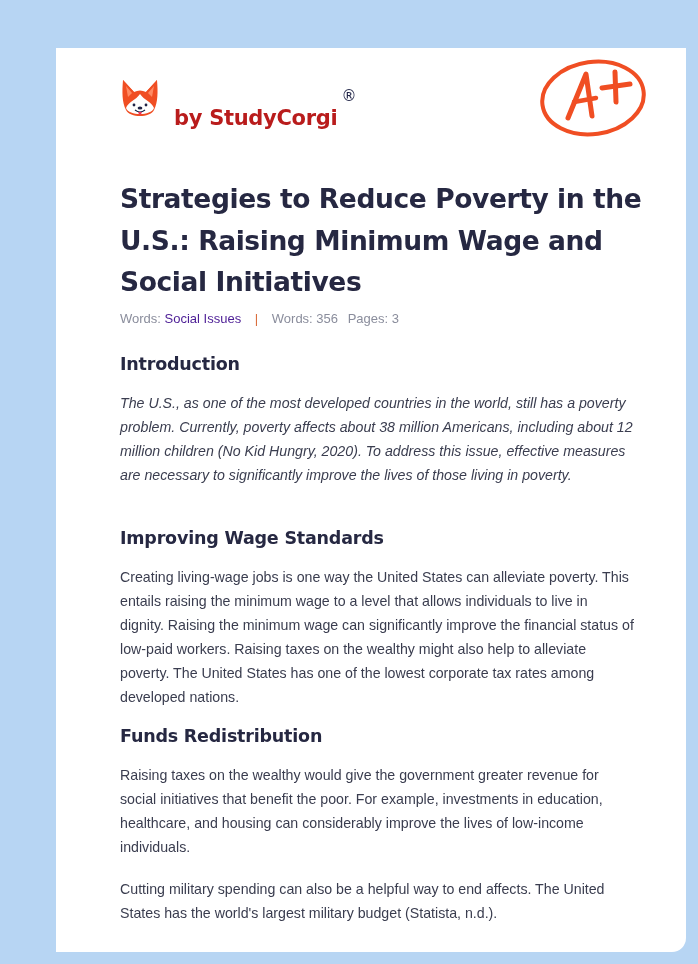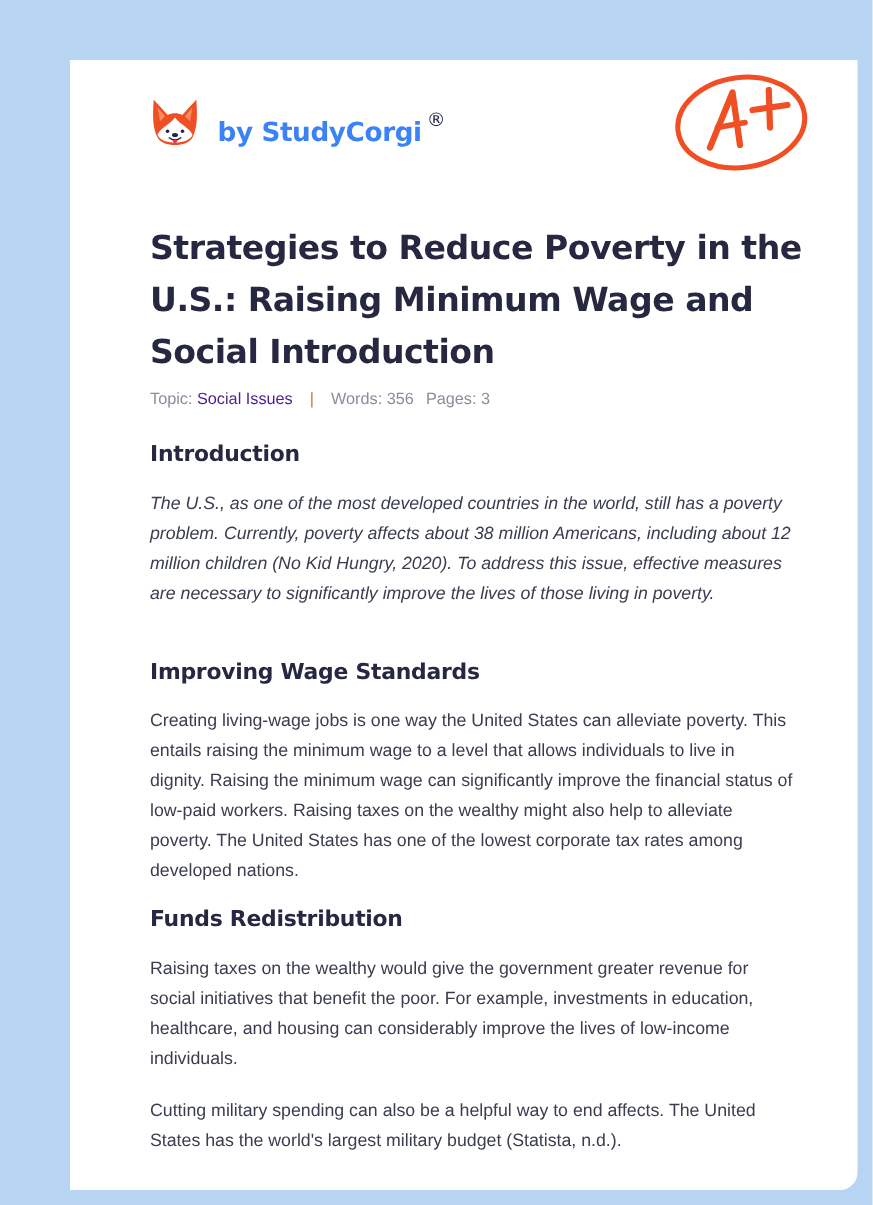--- a/index.html
+++ b/index.html
@@ -41,24 +41,24 @@
     }
     .logo-mark {
       width: 40px;
       height: 44px;
       margin-right: 14px;
     }
     .logo-text {
       font-family: "DejaVu Sans", sans-serif;
       font-weight: bold;
       font-size: 21px;
-      color: #3b82f6;
+      color: #b91c1c;
       letter-spacing: -0.3px;
       position: relative;
-      top: 6px;
+      top: 18px;
     }
     .logo-reg {
       font-family: "DejaVu Sans", sans-serif;
       font-size: 15px;
       color: #1f2346;
       position: relative;
       top: -4px;
       margin-left: 4px;
     }
     .grade-badge {
@@ -163,24 +163,24 @@
       <ellipse cx="55" cy="40" rx="51" ry="36" transform="rotate(-8 55 40)" fill="none" stroke="#f04e23" stroke-width="4"></ellipse>
 
       <path d="M30 60 L48 16 L54 58" fill="none" stroke="#f04e23" stroke-width="5" stroke-linecap="round" stroke-linejoin="round"></path>
       <path d="M36 44 L58 40" fill="none" stroke="#f04e23" stroke-width="4.5" stroke-linecap="round"></path>
 
       <path d="M64 30 L92 26" fill="none" stroke="#f04e23" stroke-width="5" stroke-linecap="round"></path>
       <path d="M77 14 L78 44" fill="none" stroke="#f04e23" stroke-width="5" stroke-linecap="round"></path>
     </svg>
   </div>
 
-  <h1 class="title">Strategies to Reduce Poverty in the U.S.: Raising Minimum Wage and Social Introduction</h1>
+  <h1 class="title">Strategies to Reduce Poverty in the U.S.: Raising Minimum Wage and Social Initiatives</h1>
 
   <div class="meta">
-    <span>Topic:</span>
+    <span>Words:</span>
     <span class="topic-value">Social Issues</span>
     <span class="sep">|</span>
     <span>Words: 356</span>
     <span class="pages">Pages: 3</span>
   </div>
 
   <div class="content">
     <div class="sec-intro">
       <h2>Introduction</h2>
       <p>The U.S., as one of the most developed countries in the world, still has a poverty problem. Currently, poverty affects about 38 million Americans, including about 12 million children (No Kid Hungry, 2020). To address this issue, effective measures are necessary to significantly improve the lives of those living in poverty.</p>

